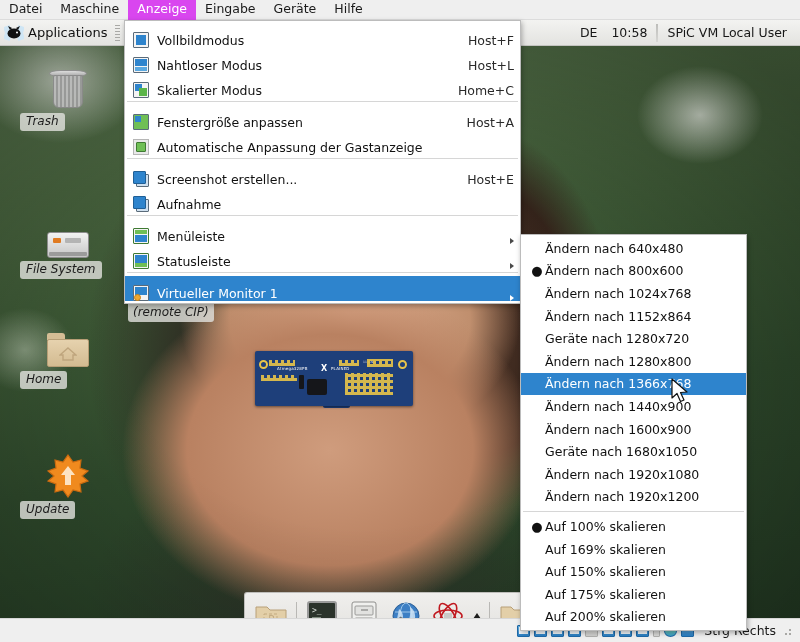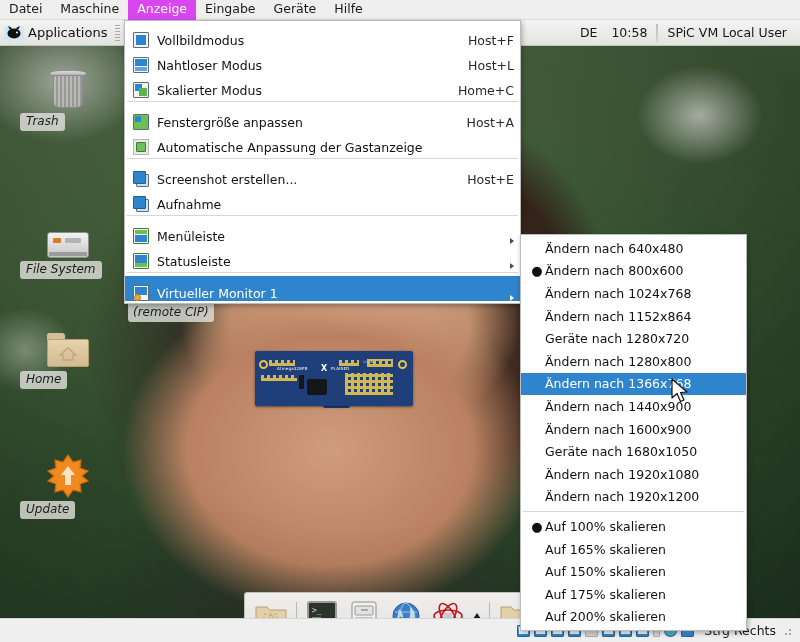--- a/index.html
+++ b/index.html
@@ -566,21 +566,21 @@
   </div>
 
   <div class="msep"></div>
 
   <div class="rrow">
     <span class="bullet">●</span>
     <span>Auf 100% skalieren</span>
   </div>
   <div class="rrow">
     <span class="bullet"></span>
-    <span>Auf 165% skalieren</span>
+    <span>Auf 169% skalieren</span>
   </div>
   <div class="rrow">
     <span class="bullet"></span>
     <span>Auf 150% skalieren</span>
   </div>
   <div class="rrow">
     <span class="bullet"></span>
     <span>Auf 175% skalieren</span>
   </div>
   <div class="rrow">

